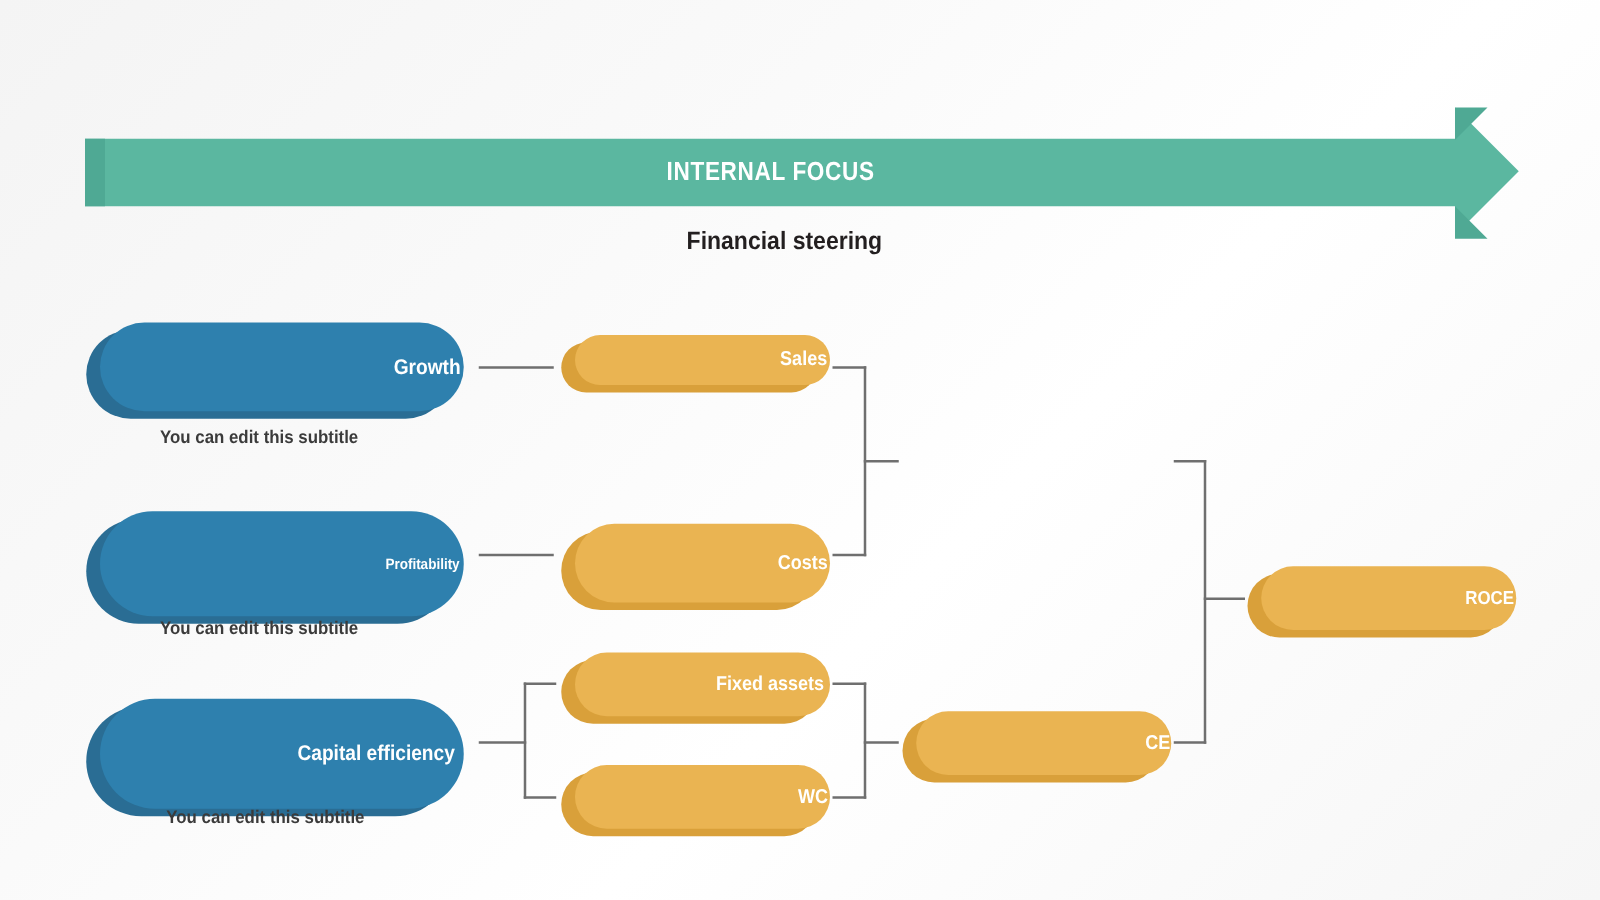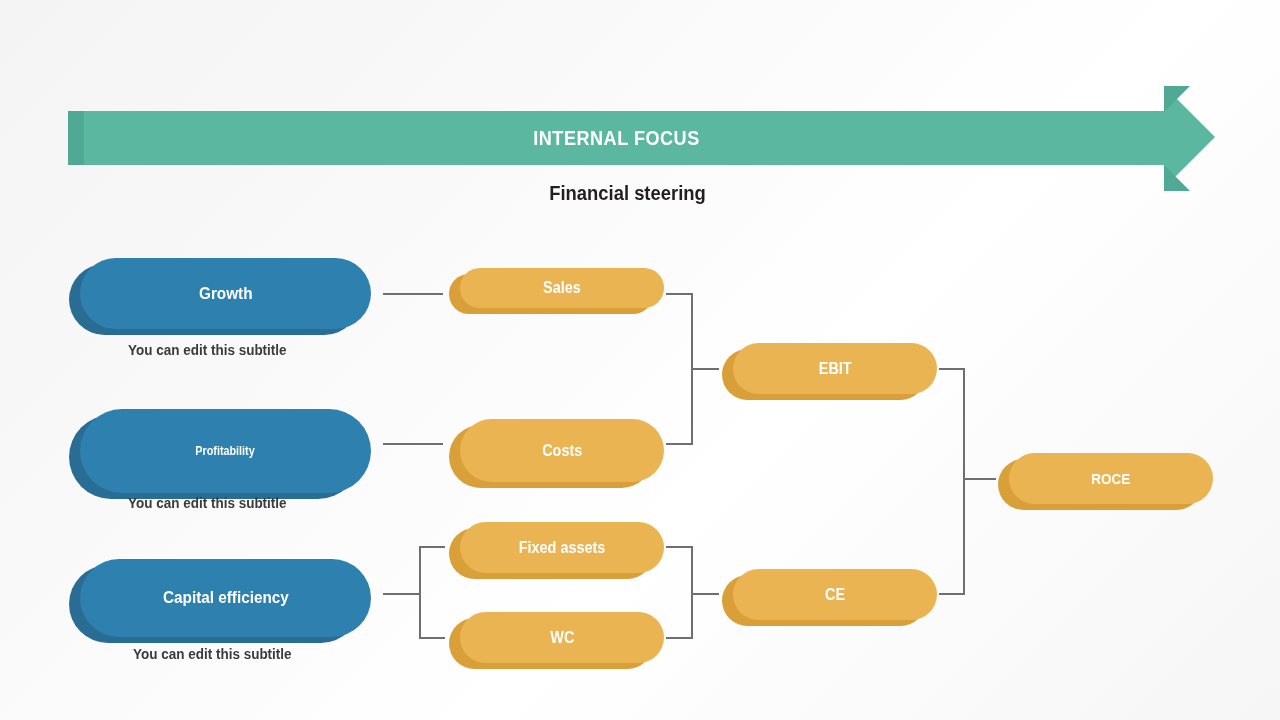--- a/index.html
+++ b/index.html
@@ -94,21 +94,21 @@
     transform: scaleX(0.92);
     transform-origin: center top;
   }
 
   
   .pill {
     position: absolute;
     border-radius: 999px;
     display: flex;
     align-items: center;
-    justify-content: center;
+    justify-content: flex-end;
     color: #ffffff;
     font-weight: bold;
     white-space: nowrap;
     box-sizing: border-box;
   }
   .pill .pill-label {
     position: relative;
     z-index: 2;
     transform: scaleX(0.9);
   }
@@ -183,44 +183,41 @@
   <div class="pill pill-blue" style="left:80px; top:226px; width:291px; height:71px; font-size:17px;">
     <span class="pill-label">Growth</span>
   </div>
   <div class="sub" style="left:128px; top:310px;">You can edit this subtitle</div>
 
   <div class="pill pill-blue" style="left:80px; top:377px; width:291px; height:84px; font-size:12px;">
     <span class="pill-label">Profitability</span>
   </div>
   <div class="sub" style="left:128px; top:463px;">You can edit this subtitle</div>
 
-  <div class="pill pill-blue" style="left:80px; top:527px; width:291px; height:78px; font-size:17px;">
+  <div class="pill pill-blue" style="left:80px; top:527px; width:291px; height:88px; font-size:17px;">
     <span class="pill-label">Capital efficiency</span>
   </div>
   <div class="sub" style="left:133px; top:614px;">You can edit this subtitle</div>
 
   <div class="pill pill-yellow" style="left:460px; top:236px; width:204px; height:40px; font-size:16px;">
     <span class="pill-label">Sales</span>
   </div>
 
   <div class="pill pill-yellow" style="left:460px; top:387px; width:204px; height:63px; font-size:16px;">
     <span class="pill-label">Costs</span>
   </div>
 
   <div class="pill pill-yellow" style="left:460px; top:580px; width:204px; height:51px; font-size:16px;">
     <span class="pill-label">WC</span>
   </div>
 
   <div class="pill pill-yellow" style="left:460px; top:490px; width:204px; height:51px; font-size:16px;">
     <span class="pill-label">Fixed assets</span>
   </div>
 
-  <div class="pill pill-yellow" style="left:733px; top:311px; width:204px; height:51px; font-size:16px;">
-    <span class="pill-label">EBIT</span>
-  </div>
 
   <div class="pill pill-yellow" style="left:733px; top:537px; width:204px; height:51px; font-size:16px;">
     <span class="pill-label">CE</span>
   </div>
 
   <div class="pill pill-yellow" style="left:1009px; top:421px; width:204px; height:51px; font-size:15px;">
     <span class="pill-label">ROCE</span>
   </div>
 
   <div class="hline" style="left:383px; top:261px; width:60px;"></div>

